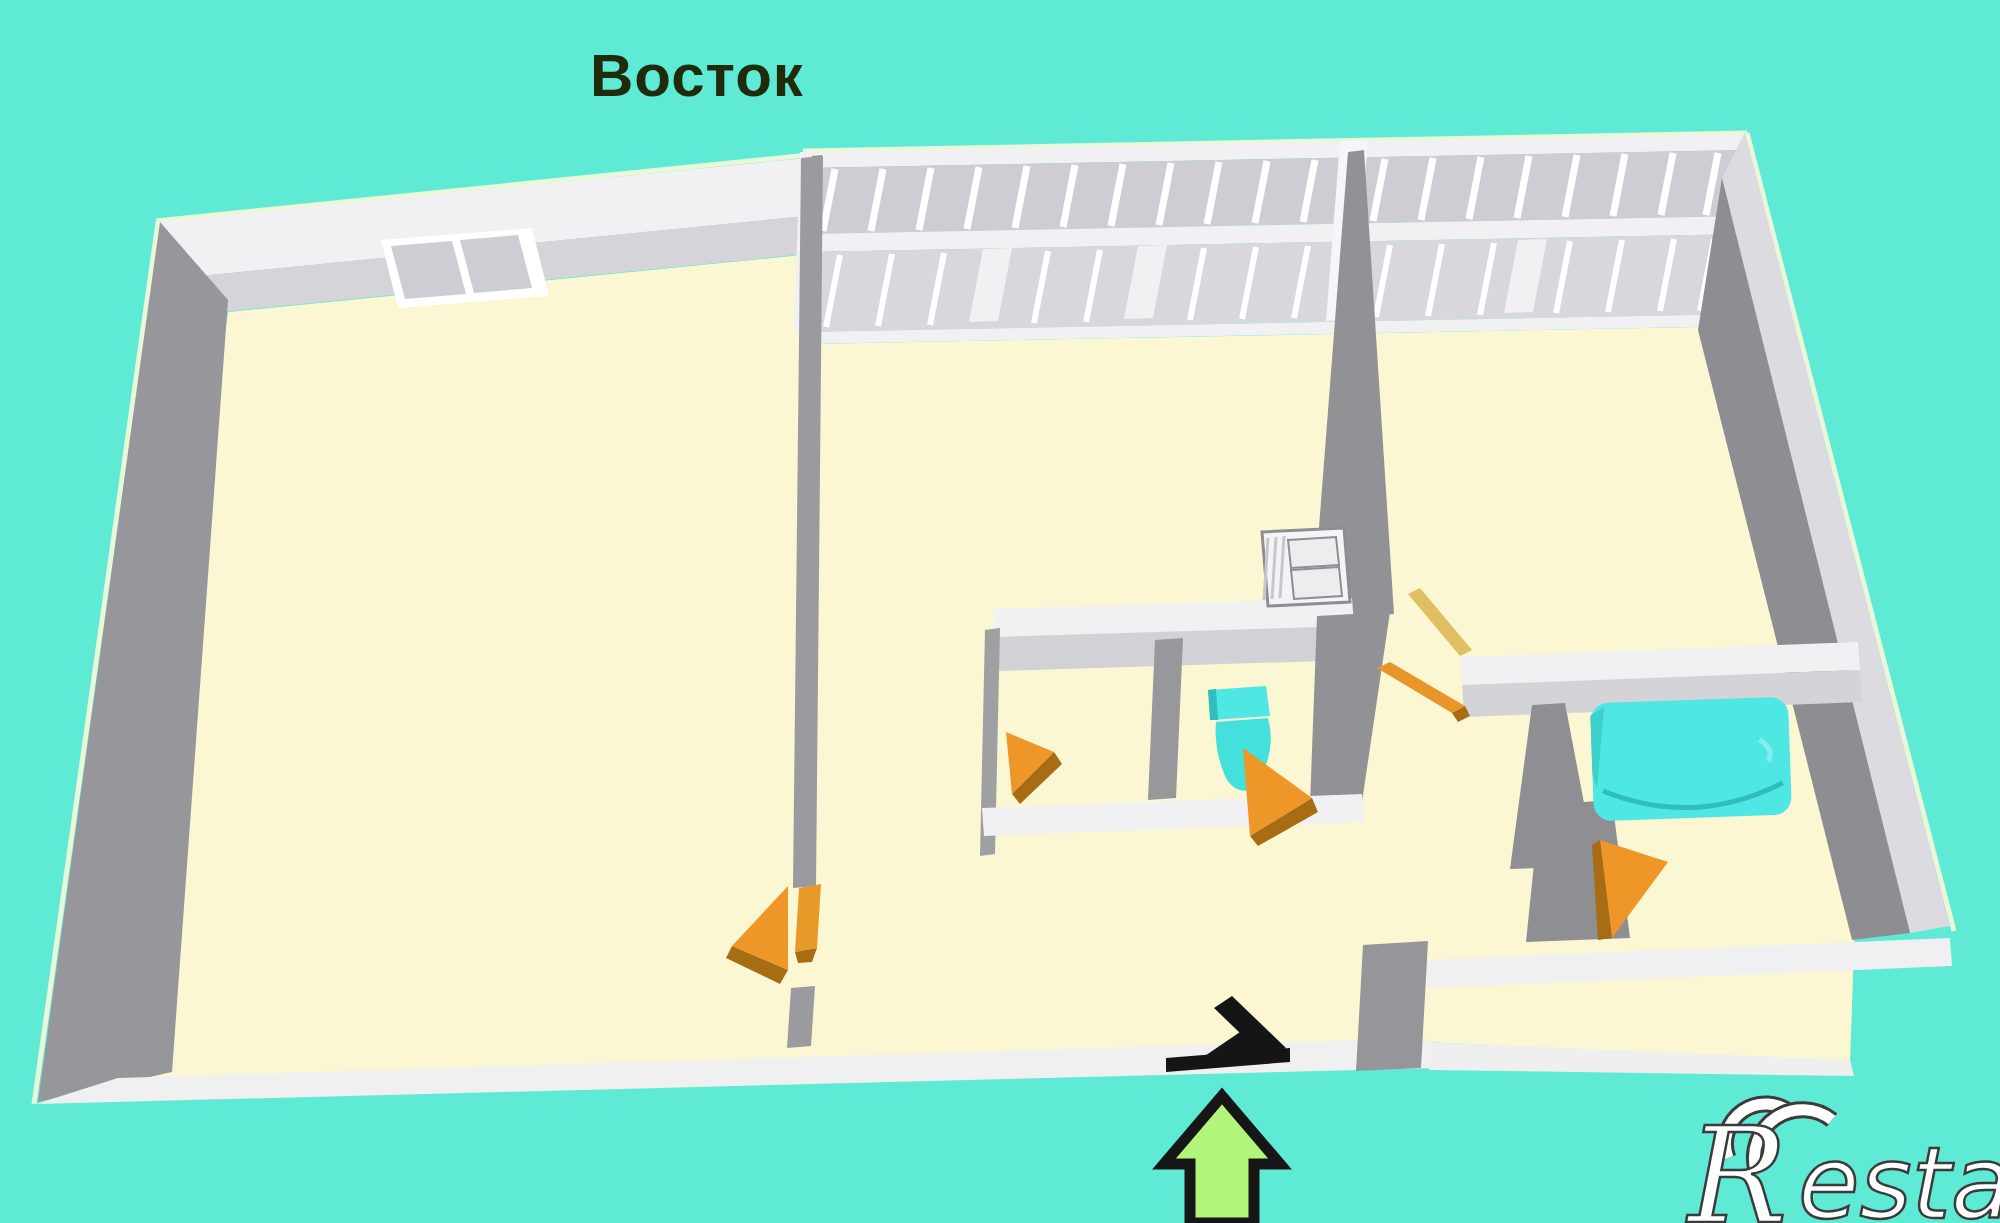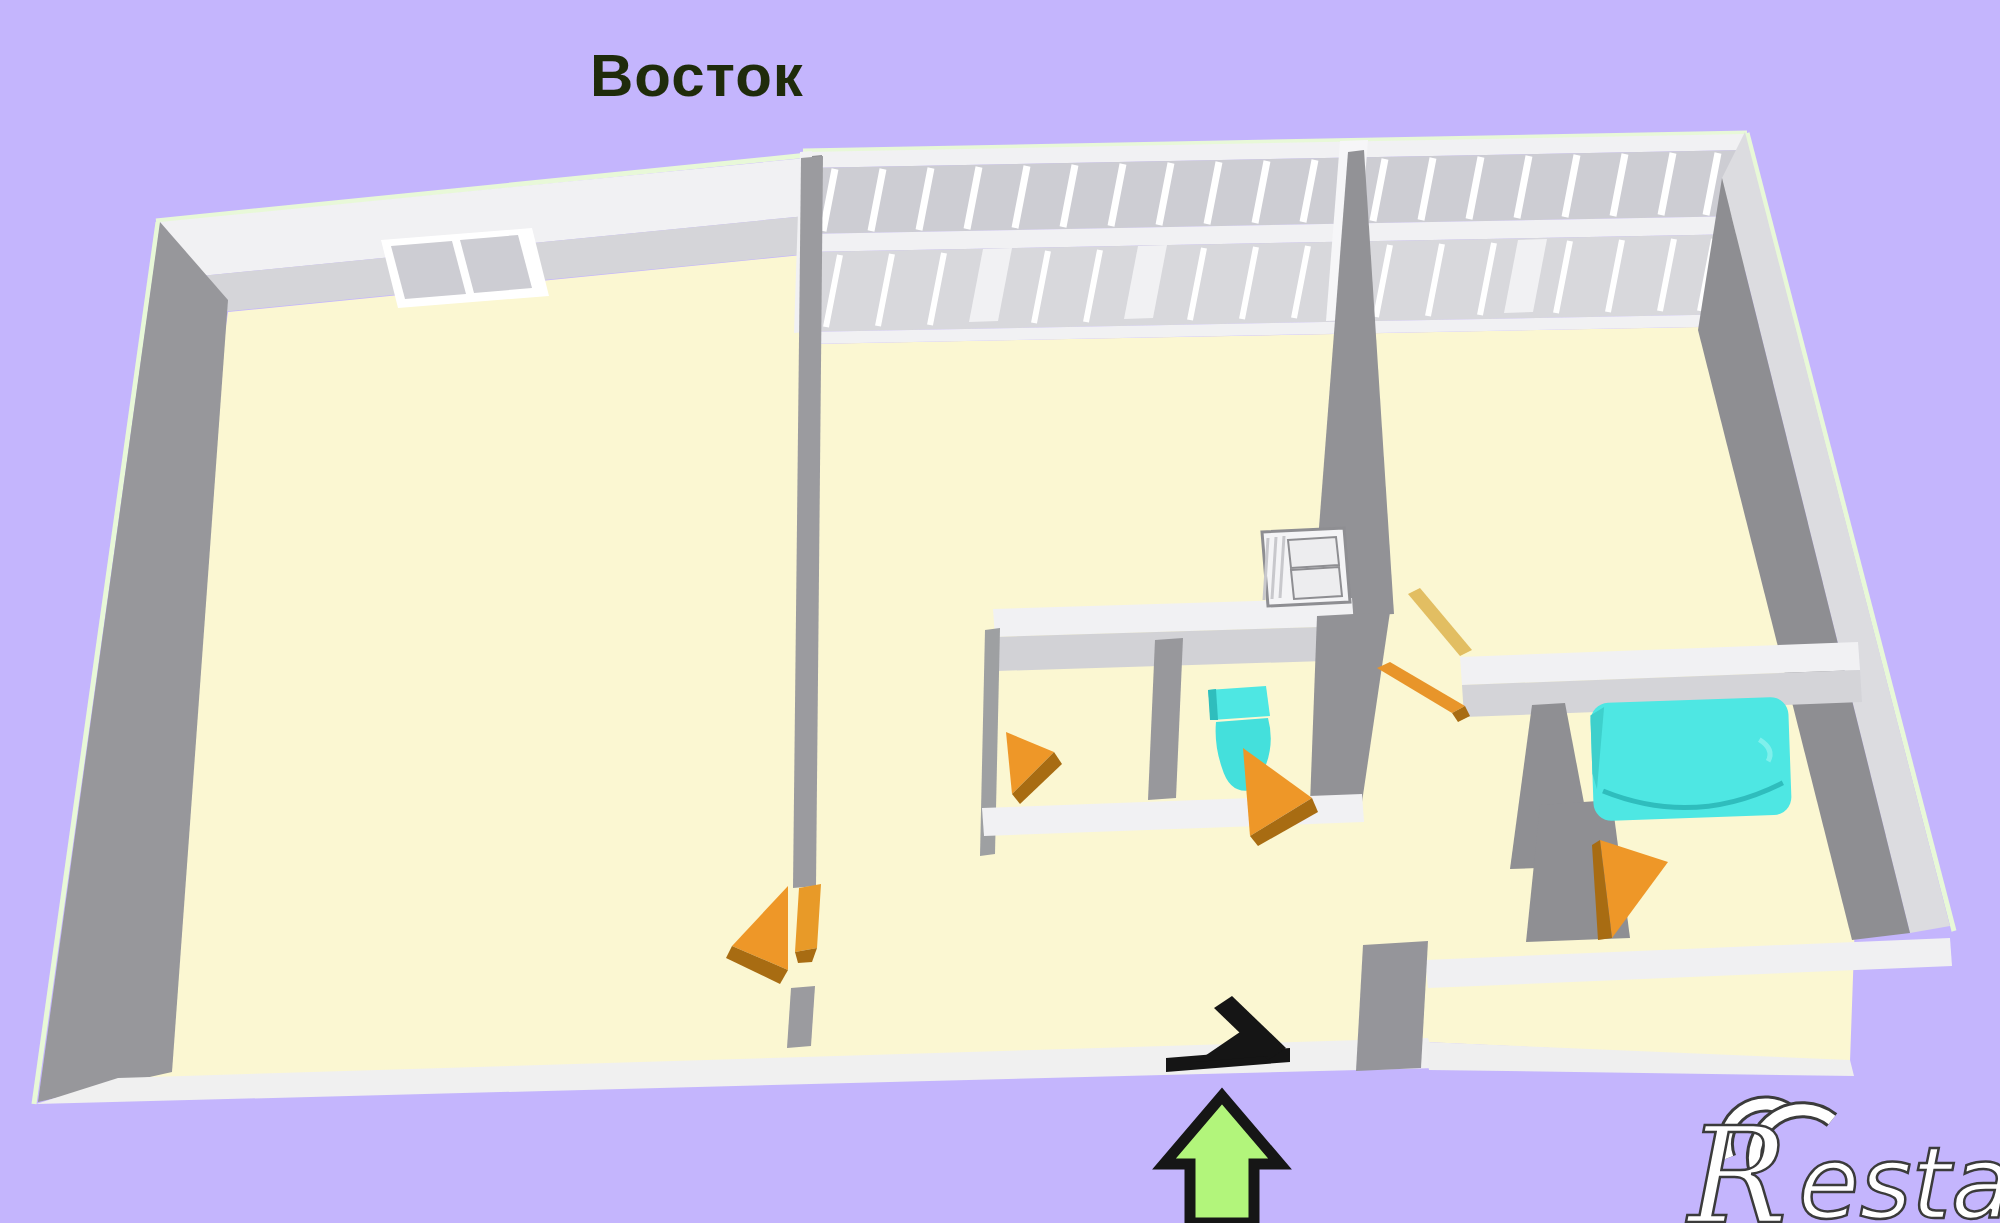--- a/index.html
+++ b/index.html
@@ -1,17 +1,17 @@
 <!DOCTYPE html>
 <html><head>
 <meta charset="utf-8">
 <style>
   html,body{margin:0;padding:0;}
   body{font-family:"Liberation Sans","DejaVu Sans",sans-serif;}
-  .canvas{position:relative;width:2000px;height:1223px;overflow:hidden;background:#c4b5fd;}
+  .canvas{position:relative;width:2000px;height:1223px;overflow:hidden;background:#5eead4;}
   svg{position:absolute;left:0;top:0;display:block;}
   .title-text{font-family:"Liberation Sans","DejaVu Sans",sans-serif;font-weight:bold;font-size:60px;fill:#1F2B0B;letter-spacing:1px;}
   .logo-r{font-family:"DejaVu Serif","Liberation Serif",serif;font-style:italic;font-size:132px;fill:#ffffff;stroke:#3B3B3B;stroke-width:2.5px;}
   .logo-rest{font-family:"DejaVu Sans","Liberation Sans",sans-serif;font-style:italic;font-size:100px;fill:#ffffff;stroke:#3B3B3B;stroke-width:2.5px;}
 </style>
 </head>
 <body>
 
 <div class="canvas">
 <svg width="2000" height="1223" viewBox="0 0 2000 1223" xmlns="http://www.w3.org/2000/svg">

